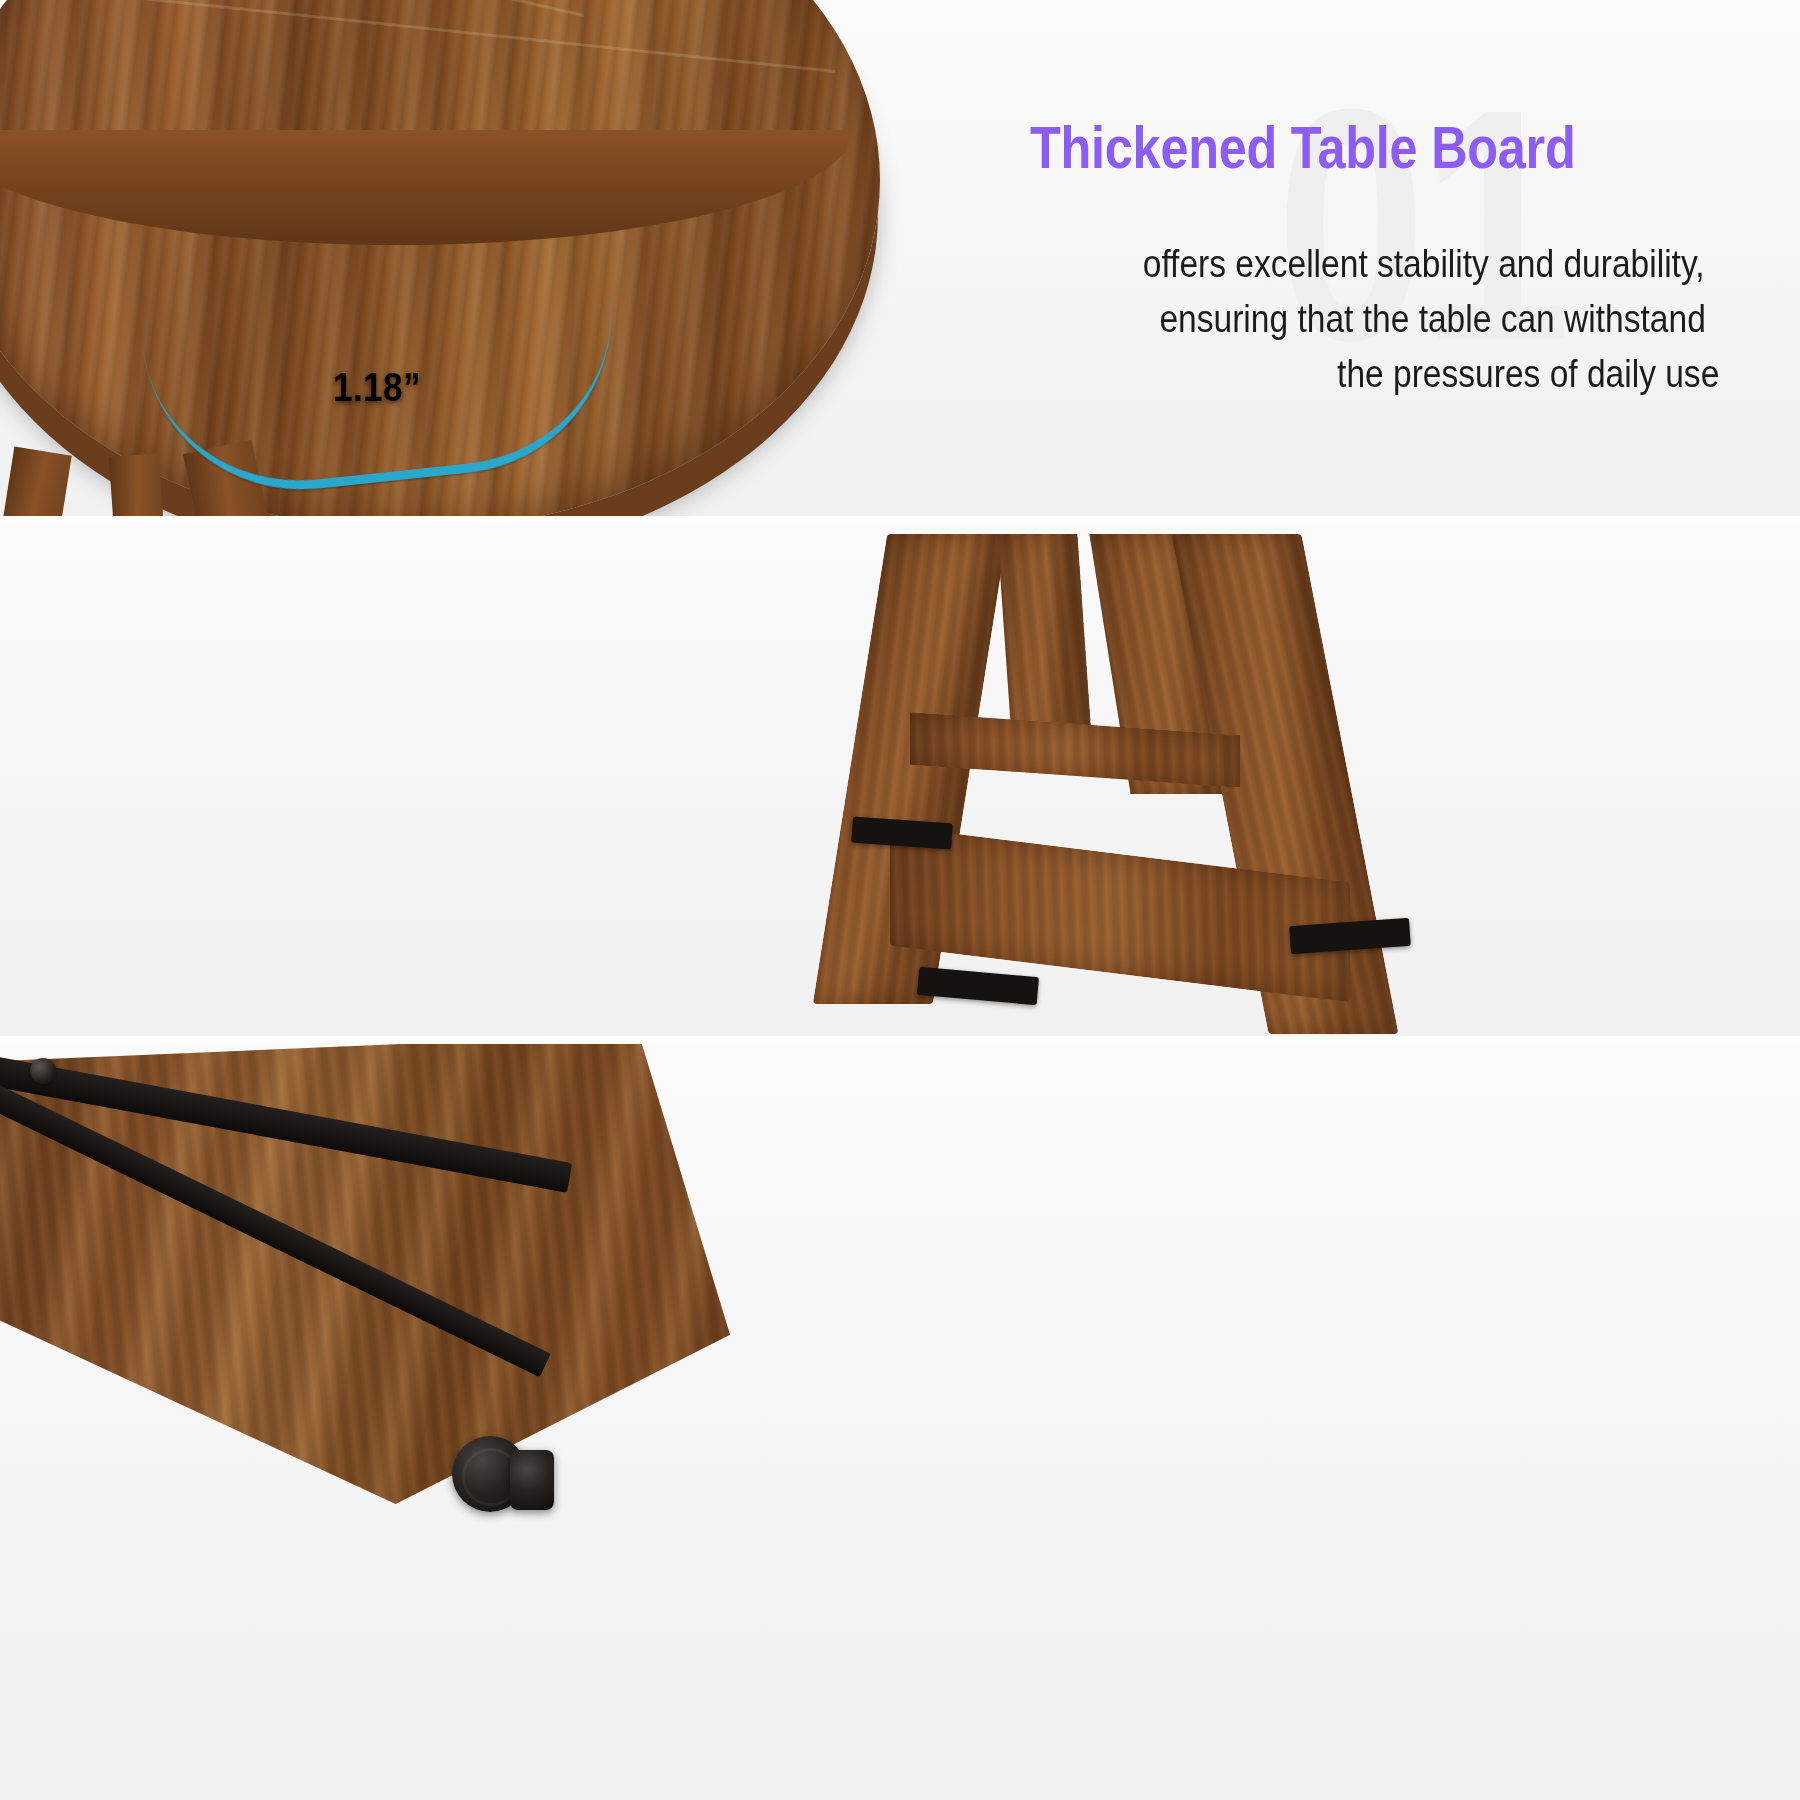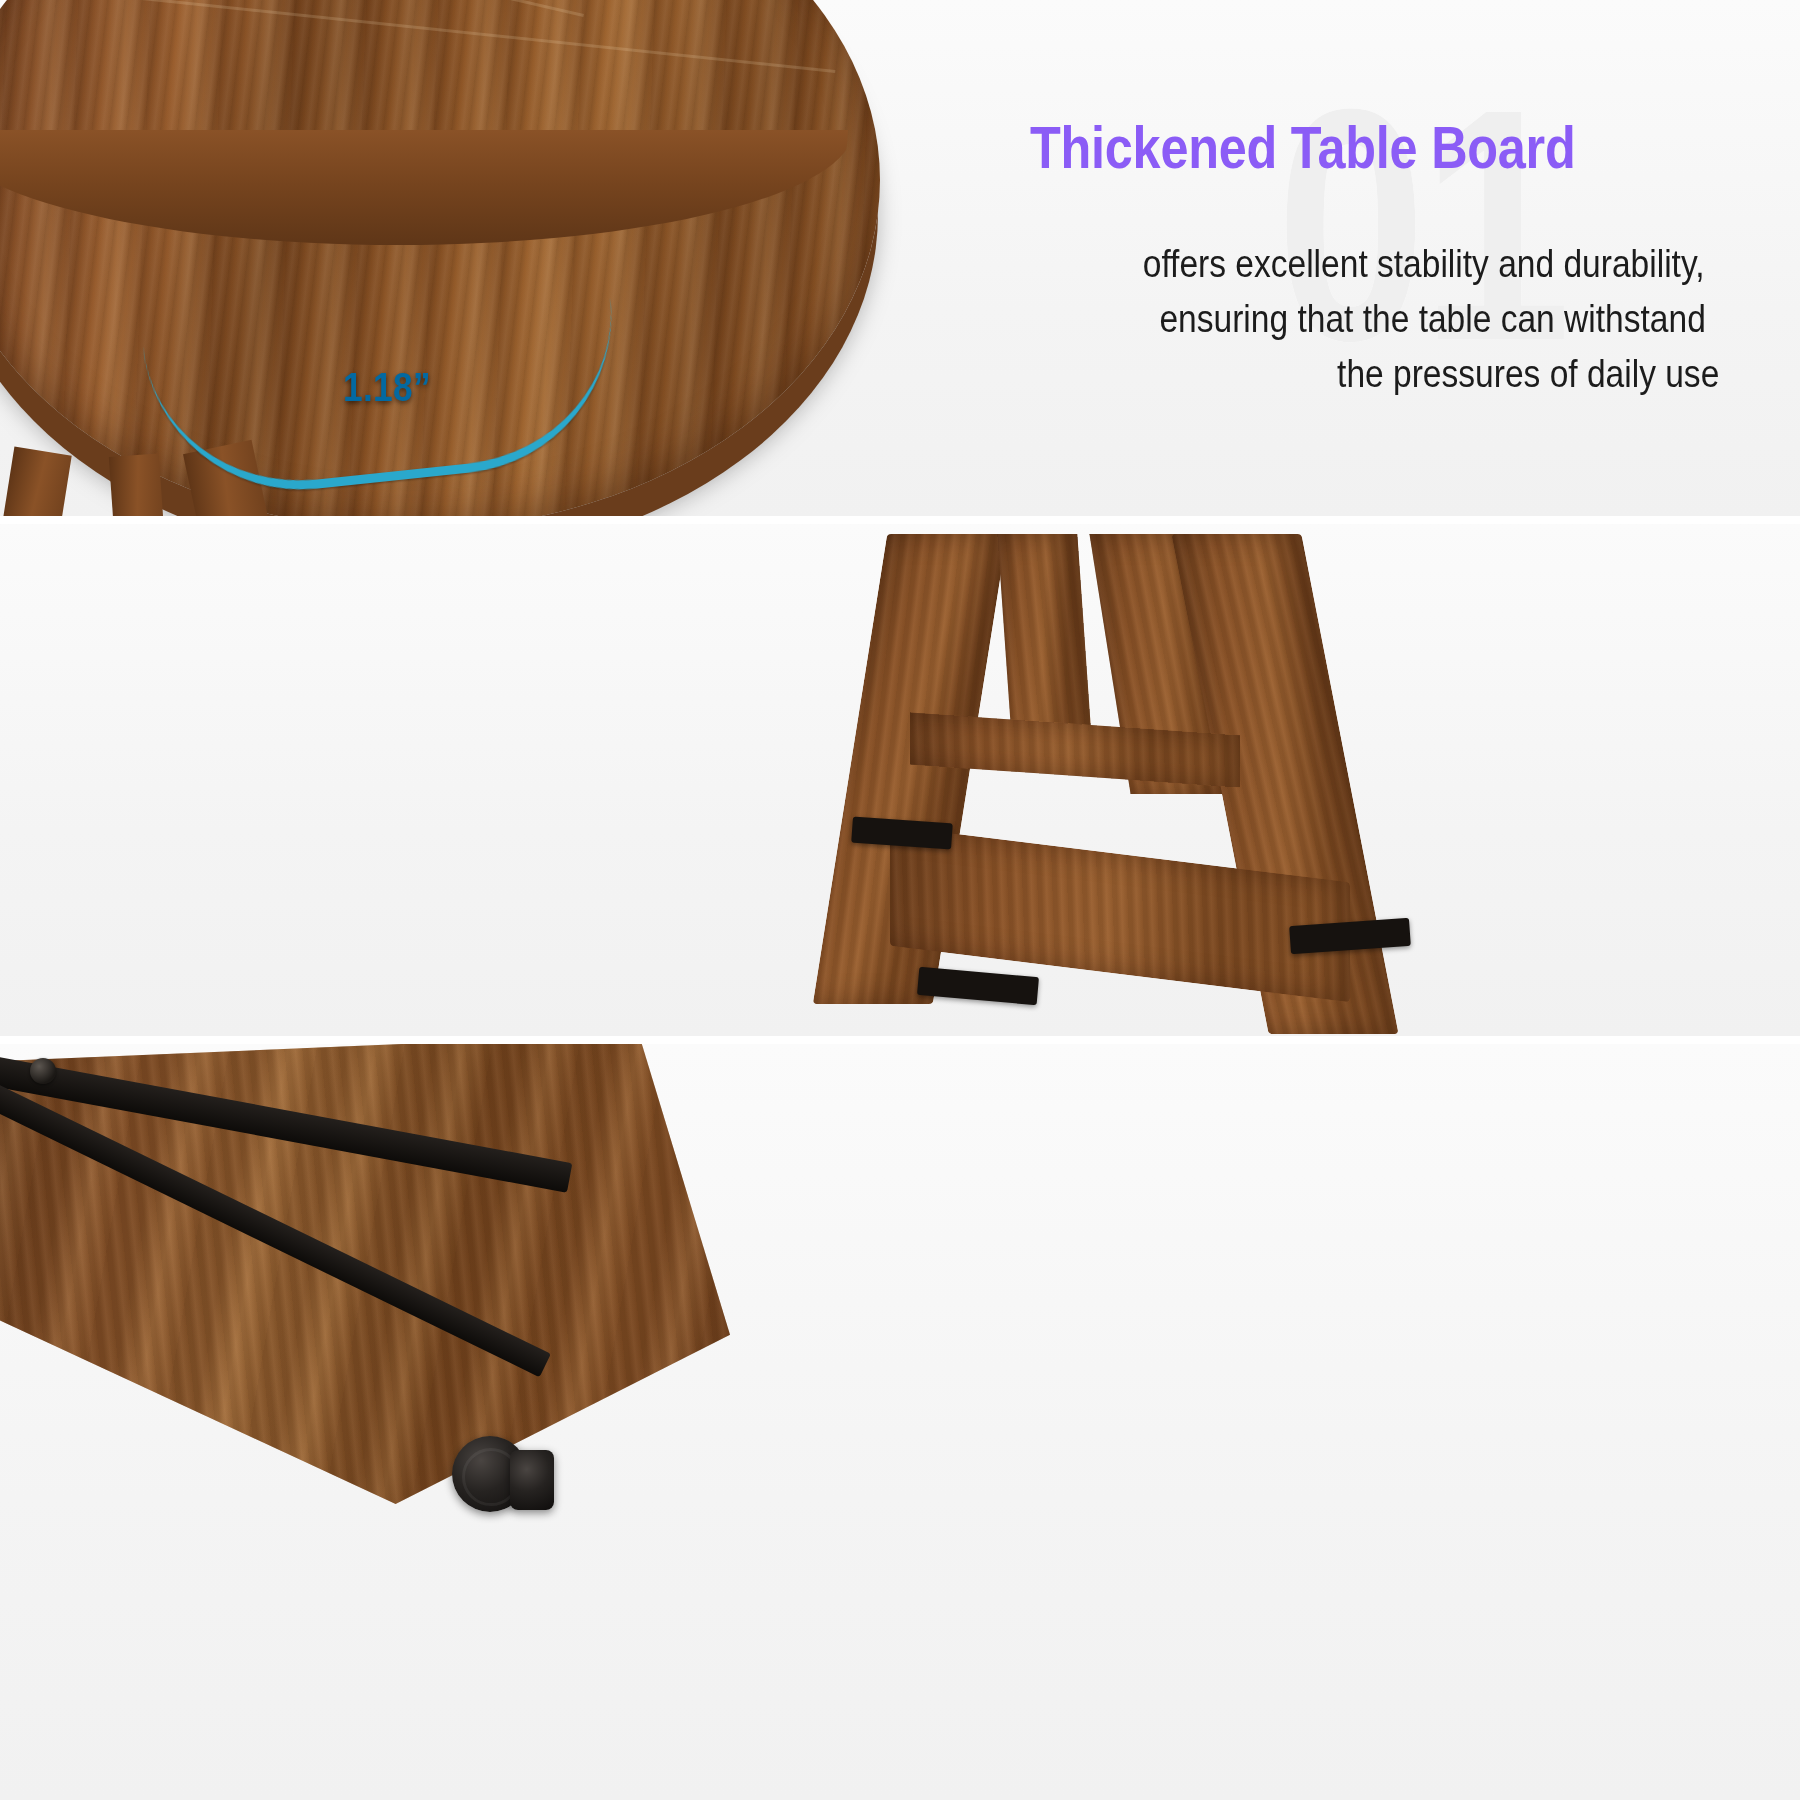--- a/index.html
+++ b/index.html
@@ -39,21 +39,21 @@
   .tabletop-seam{position:absolute;background:rgba(255,235,200,.16);height:3px;transform-origin:left center;}
   .edge-band{position:absolute;left:0;top:0;width:940px;height:700px;border-radius:50%;
      box-shadow:0 34px 0 -2px #6a3d1c, 0 36px 26px -6px rgba(0,0,0,.35);}
   .edge-strip{position:absolute;left:8px;top:300px;width:900px;height:120px;border-radius:0 0 470px 470px;
      background:linear-gradient(180deg,#8a5227 0%,#76441e 45%,#5d3517 100%);
      clip-path:ellipse(455px 115px at 450px 0px);}
   .cyan-arc{position:absolute;left:150px;top:322px;width:470px;height:150px;
      border-bottom:9px solid #2aa8cc;border-radius:0 0 240px 240px;transform:rotate(-6deg);
      filter:drop-shadow(0 1px 1px rgba(0,0,0,.35));z-index:6;}
   .leg{position:absolute;background:linear-gradient(95deg,#5d3416,#8a5227 45%,#6b3d1b);}
-  #p1-dim{position:absolute;left:337px;top:365px;z-index:8;color:#0369a1;font-weight:700;font-size:40px;
+  #p1-dim{position:absolute;left:327px;top:365px;z-index:8;color:#000000;font-weight:700;font-size:40px;
      letter-spacing:.01em;text-shadow:0 2px 6px rgba(0,0,0,.55);}
   #p1-dim span{display:inline-block;transform:scaleX(.88);}
 
   #p1-ghost{right:202px;top:96px;font-size:330px;}
   #p1-text{left:960px;top:116px;width:790px;text-align:center;}
   #p1-heading{font-size:60px;}
   #p1-body{margin-top:56px;font-size:39px;}
 
   #p2-photo{position:absolute;left:790px;top:0px;width:1010px;height:512px;z-index:2;}
   .base-leg{position:absolute;background:

